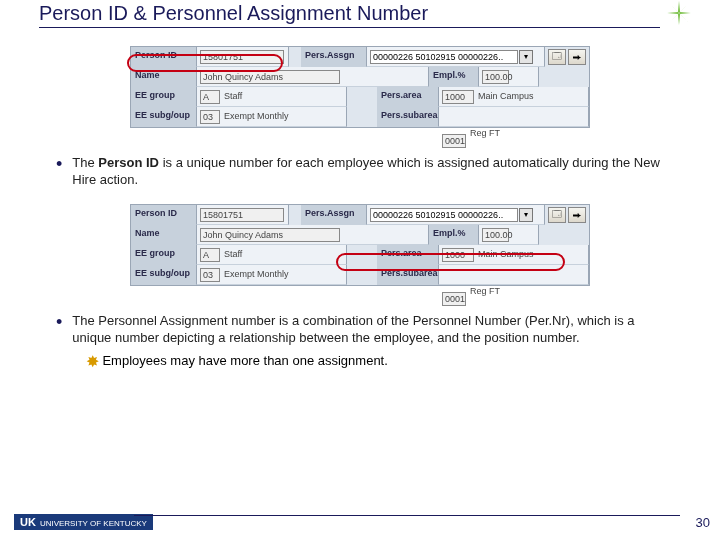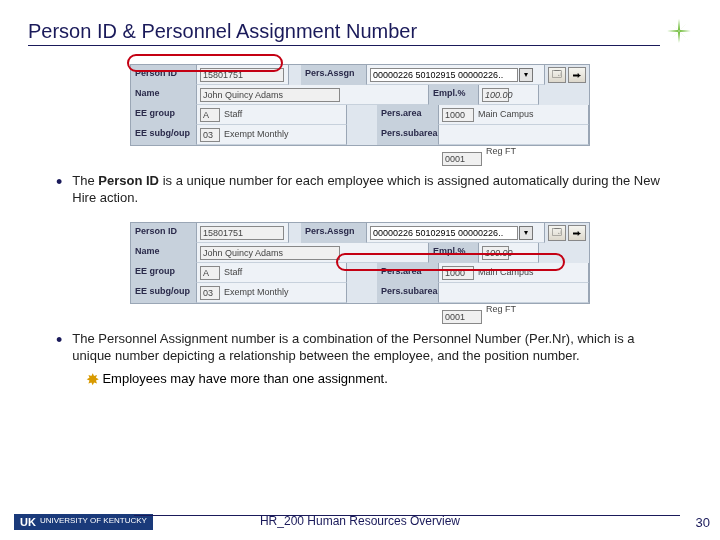--- a/index.html
+++ b/index.html
@@ -8,21 +8,22 @@
     height: 540px;
     background: #fff;
     font-family: Verdana, Geneva, sans-serif;
     position: relative;
     overflow: hidden;
   }
   .header {
     display: flex;
     align-items: center;
     justify-content: space-between;
-    padding: 18px 28px 2px 28px;
+    padding: 0 28px 2px 28px;
+    margin-left: 11px;
   }
   .title {
     font-size: 20px;
     font-weight: 400;
     color: #1a1a5a;
     font-family: "Trebuchet MS", Verdana, sans-serif;
     border-bottom: 1px solid #1a1a5a;
     padding-bottom: 2px;
     flex: 1;
   }
@@ -75,24 +76,24 @@
   .value-cell input, .value-cell .inp {
     font-size: 9px;
     font-family: Arial, sans-serif;
     border: 1px solid #888;
     background: #fff;
     padding: 1px 2px;
     height: 14px;
   }
   .w-person { width: 92px; }
   .w-short { width: 20px; }
-  .w-percent { width: 27px; font-style: italic; }
+  .w-percent { width: 27px; }
   .w-area { width: 32px; }
   .w-areaname { width: 88px; }
-  .w-sub { width: 40px; margin-top: 48px; }
+  .w-sub { width: 24px; margin-top: 48px; }
   .w-subname { width: 55px; margin-top: 35px; }
   .inp.dis { background: #f0f0f0; color: #444; }
   .gap { flex: 1; background: #dfe6ee; }
   .dd-icon {
     width: 14px; height: 14px;
     border: 1px solid #777;
     background: #e4e4e4;
     display: inline-flex;
     align-items: center;
     justify-content: center;
@@ -136,21 +137,21 @@
   .bold { font-weight: bold; }
 
   .sub-bullet {
     margin: 6px 56px 0 86px;
     font-size: 13px;
     display: flex;
     align-items: flex-start;
   }
   .star-icon { color: #d89a00; font-size: 16px; margin-right: 3px; line-height: 1.1; }
   .uk-logo {
-    display: flex; align-items: flex-start; gap: 4px;
+    display: flex; align-items: flex-end; gap: 4px;
     font-size: 8px; color: #fff;
     background: #1a3a7a;
     padding: 2px 6px;
   }
   .uk-logo .blk { font-weight: bold; font-size: 11px; }
   .footer-center {
     position: absolute;
     left: 0; right: 0;
     text-align: center;
     color: #1a1a5a;
@@ -316,15 +317,14 @@
   <span class="star-icon">✸</span>
   <span>Employees may have more than one assignment.</span>
 </div>
 
 <div class="footer-wrap">
   <div style="position:absolute;left:14px;bottom:6px" class="uk-logo">
     <span class="blk">UK</span>
     <span>UNIVERSITY OF KENTUCKY</span>
   </div>
   <div style="position:absolute;left:134px;right:40px;bottom:20px;border-top:1px solid #1a1a5a"></div>
-  <div class="footer-center">HR_200 Human Resources Overview</div>
   <div class="slide-num">30</div>
 </div>
 
 </body></html>

